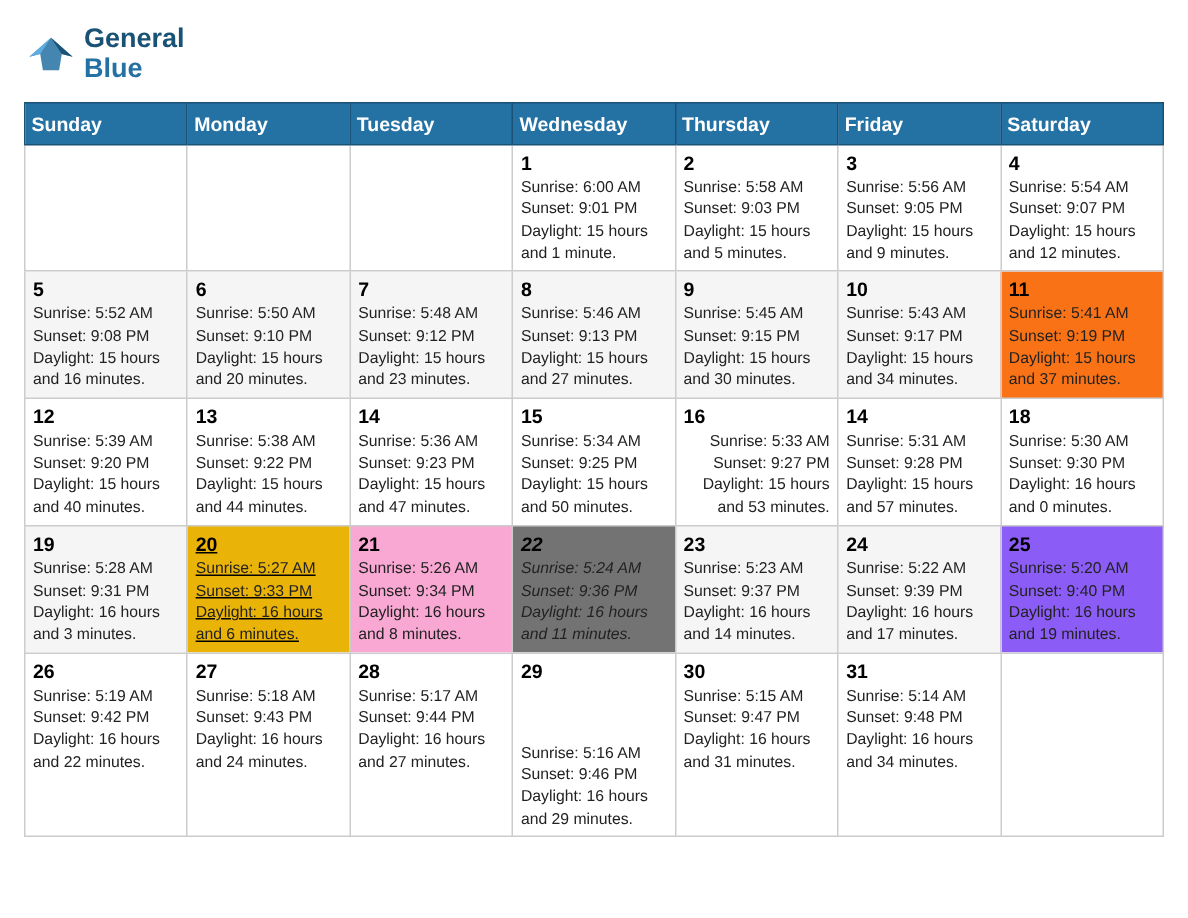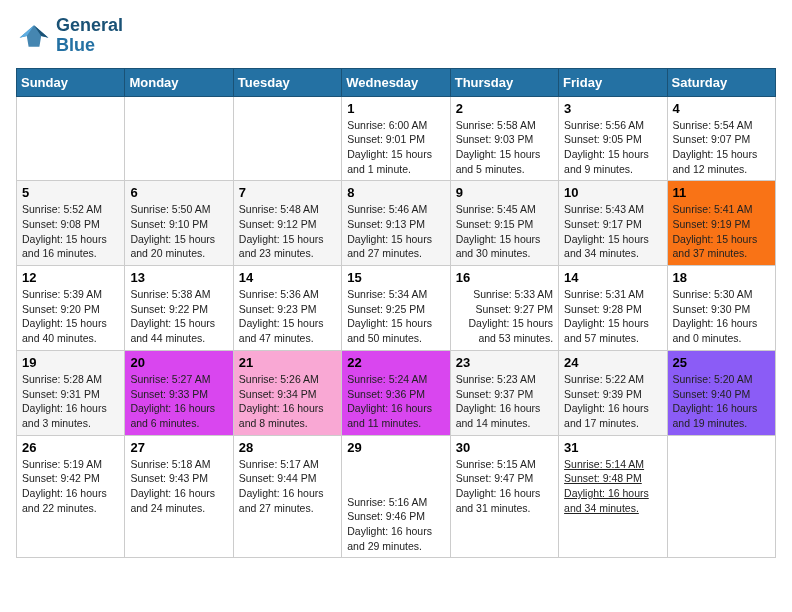--- a/index.html
+++ b/index.html
@@ -258,35 +258,35 @@
         </td>
       </tr>
       <tr>
         <td style="background: rgb(245, 245, 245);">
           <span class="day-num">19</span>
           <div class="cell-text" style="white-space: pre-line;">Sunrise: 5:28 AM
 Sunset: 9:31 PM
 Daylight: 16 hours
 and 3 minutes.</div>
         </td>
-        <td style="background: #d946ef;">
+        <td style="background: #eab308; text-decoration: underline;">
           <span class="day-num">20</span>
           <div class="cell-text" style="white-space: pre-line;">Sunrise: 5:27 AM
 Sunset: 9:33 PM
 Daylight: 16 hours
 and 6 minutes.</div>
         </td>
         <td style="background: #f9a8d4;">
           <span class="day-num">21</span>
           <div class="cell-text" style="white-space: pre-line;">Sunrise: 5:26 AM
 Sunset: 9:34 PM
 Daylight: 16 hours
 and 8 minutes.</div>
         </td>
-        <td style="background: #d946ef;">
+        <td style="background: #737373; font-style: italic;">
           <span class="day-num">22</span>
           <div class="cell-text" style="white-space: pre-line;">Sunrise: 5:24 AM
 Sunset: 9:36 PM
 Daylight: 16 hours
 and 11 minutes.</div>
         </td>
         <td style="background: rgb(245, 245, 245);">
           <span class="day-num">23</span>
           <div class="cell-text" style="white-space: pre-line;">Sunrise: 5:23 AM
 Sunset: 9:37 PM
@@ -339,21 +339,21 @@
         </td>
         <td>
           <span class="day-num">30</span>
           <div class="cell-text" style="white-space: pre-line;">Sunrise: 5:15 AM
 Sunset: 9:47 PM
 Daylight: 16 hours
 and 31 minutes.</div>
         </td>
         <td>
           <span class="day-num">31</span>
-          <div class="cell-text" style="white-space: pre-line; text-decoration: underline;">Sunrise: 5:14 AM
+          <div class="cell-text" style="white-space: pre-line;">Sunrise: 5:14 AM
 Sunset: 9:48 PM
 Daylight: 16 hours
 and 34 minutes.</div>
         </td>
         <td class="empty-cell"></td>
       </tr>
     </tbody>
 </table>
 
 </body></html>

